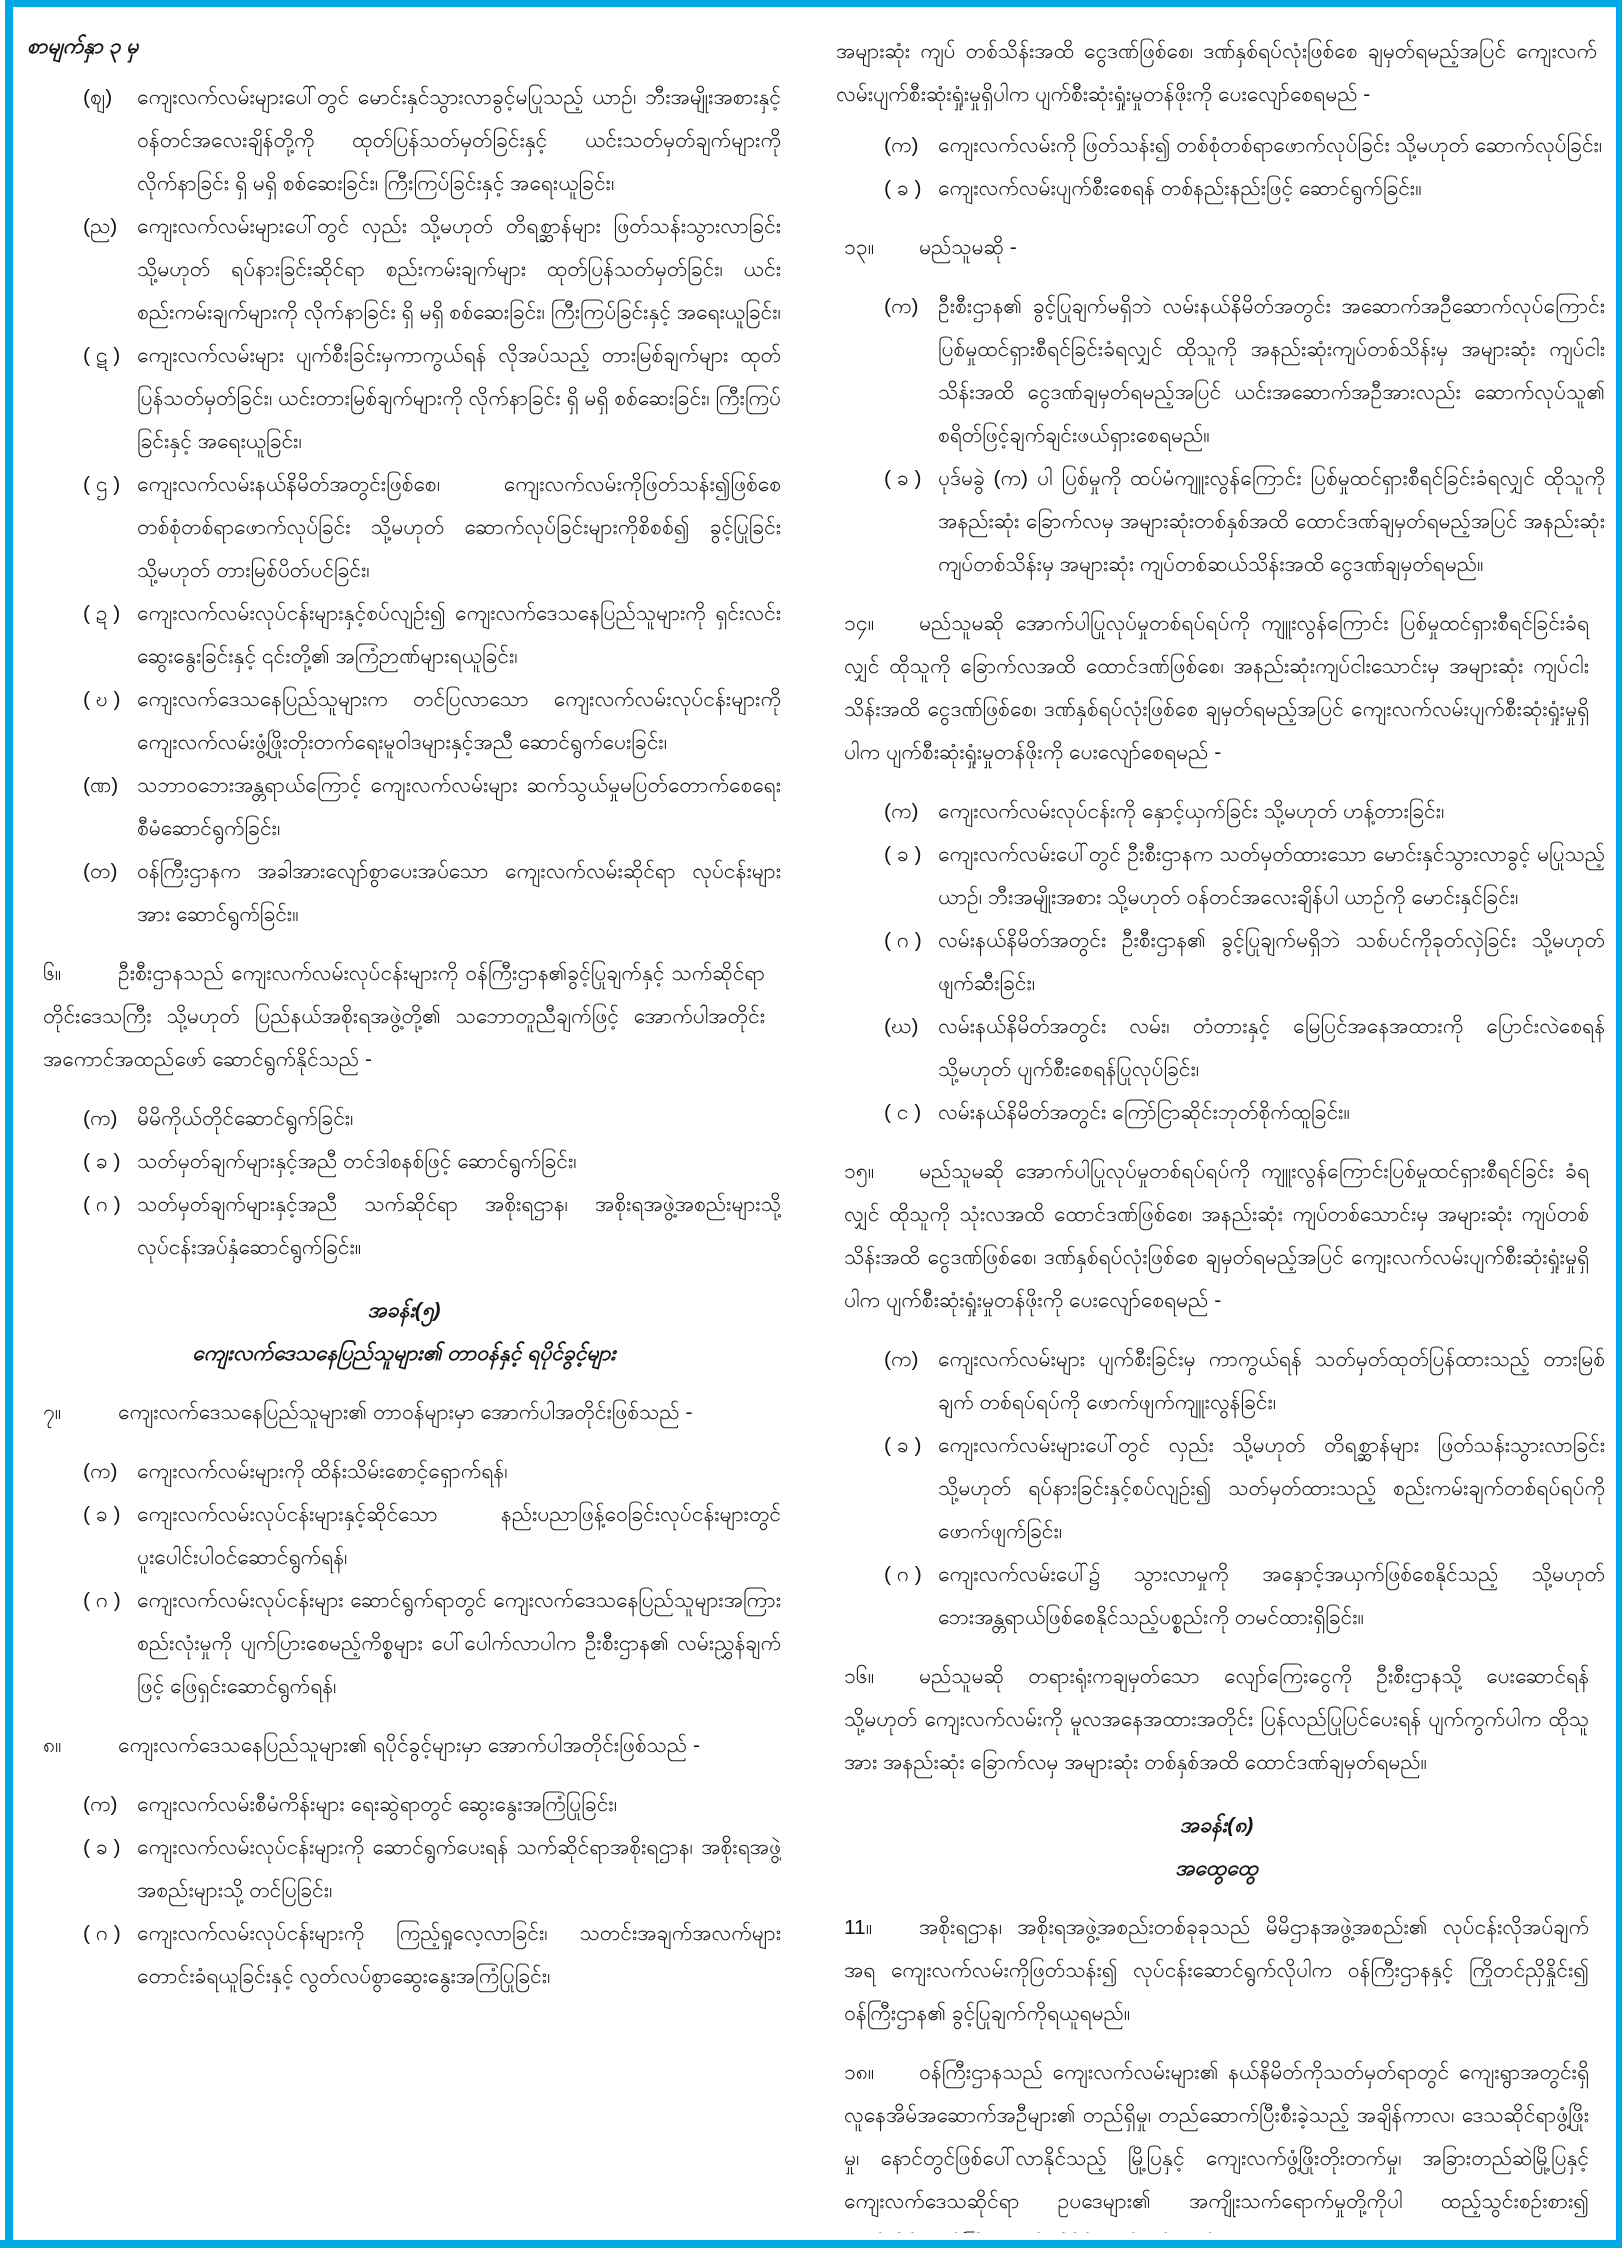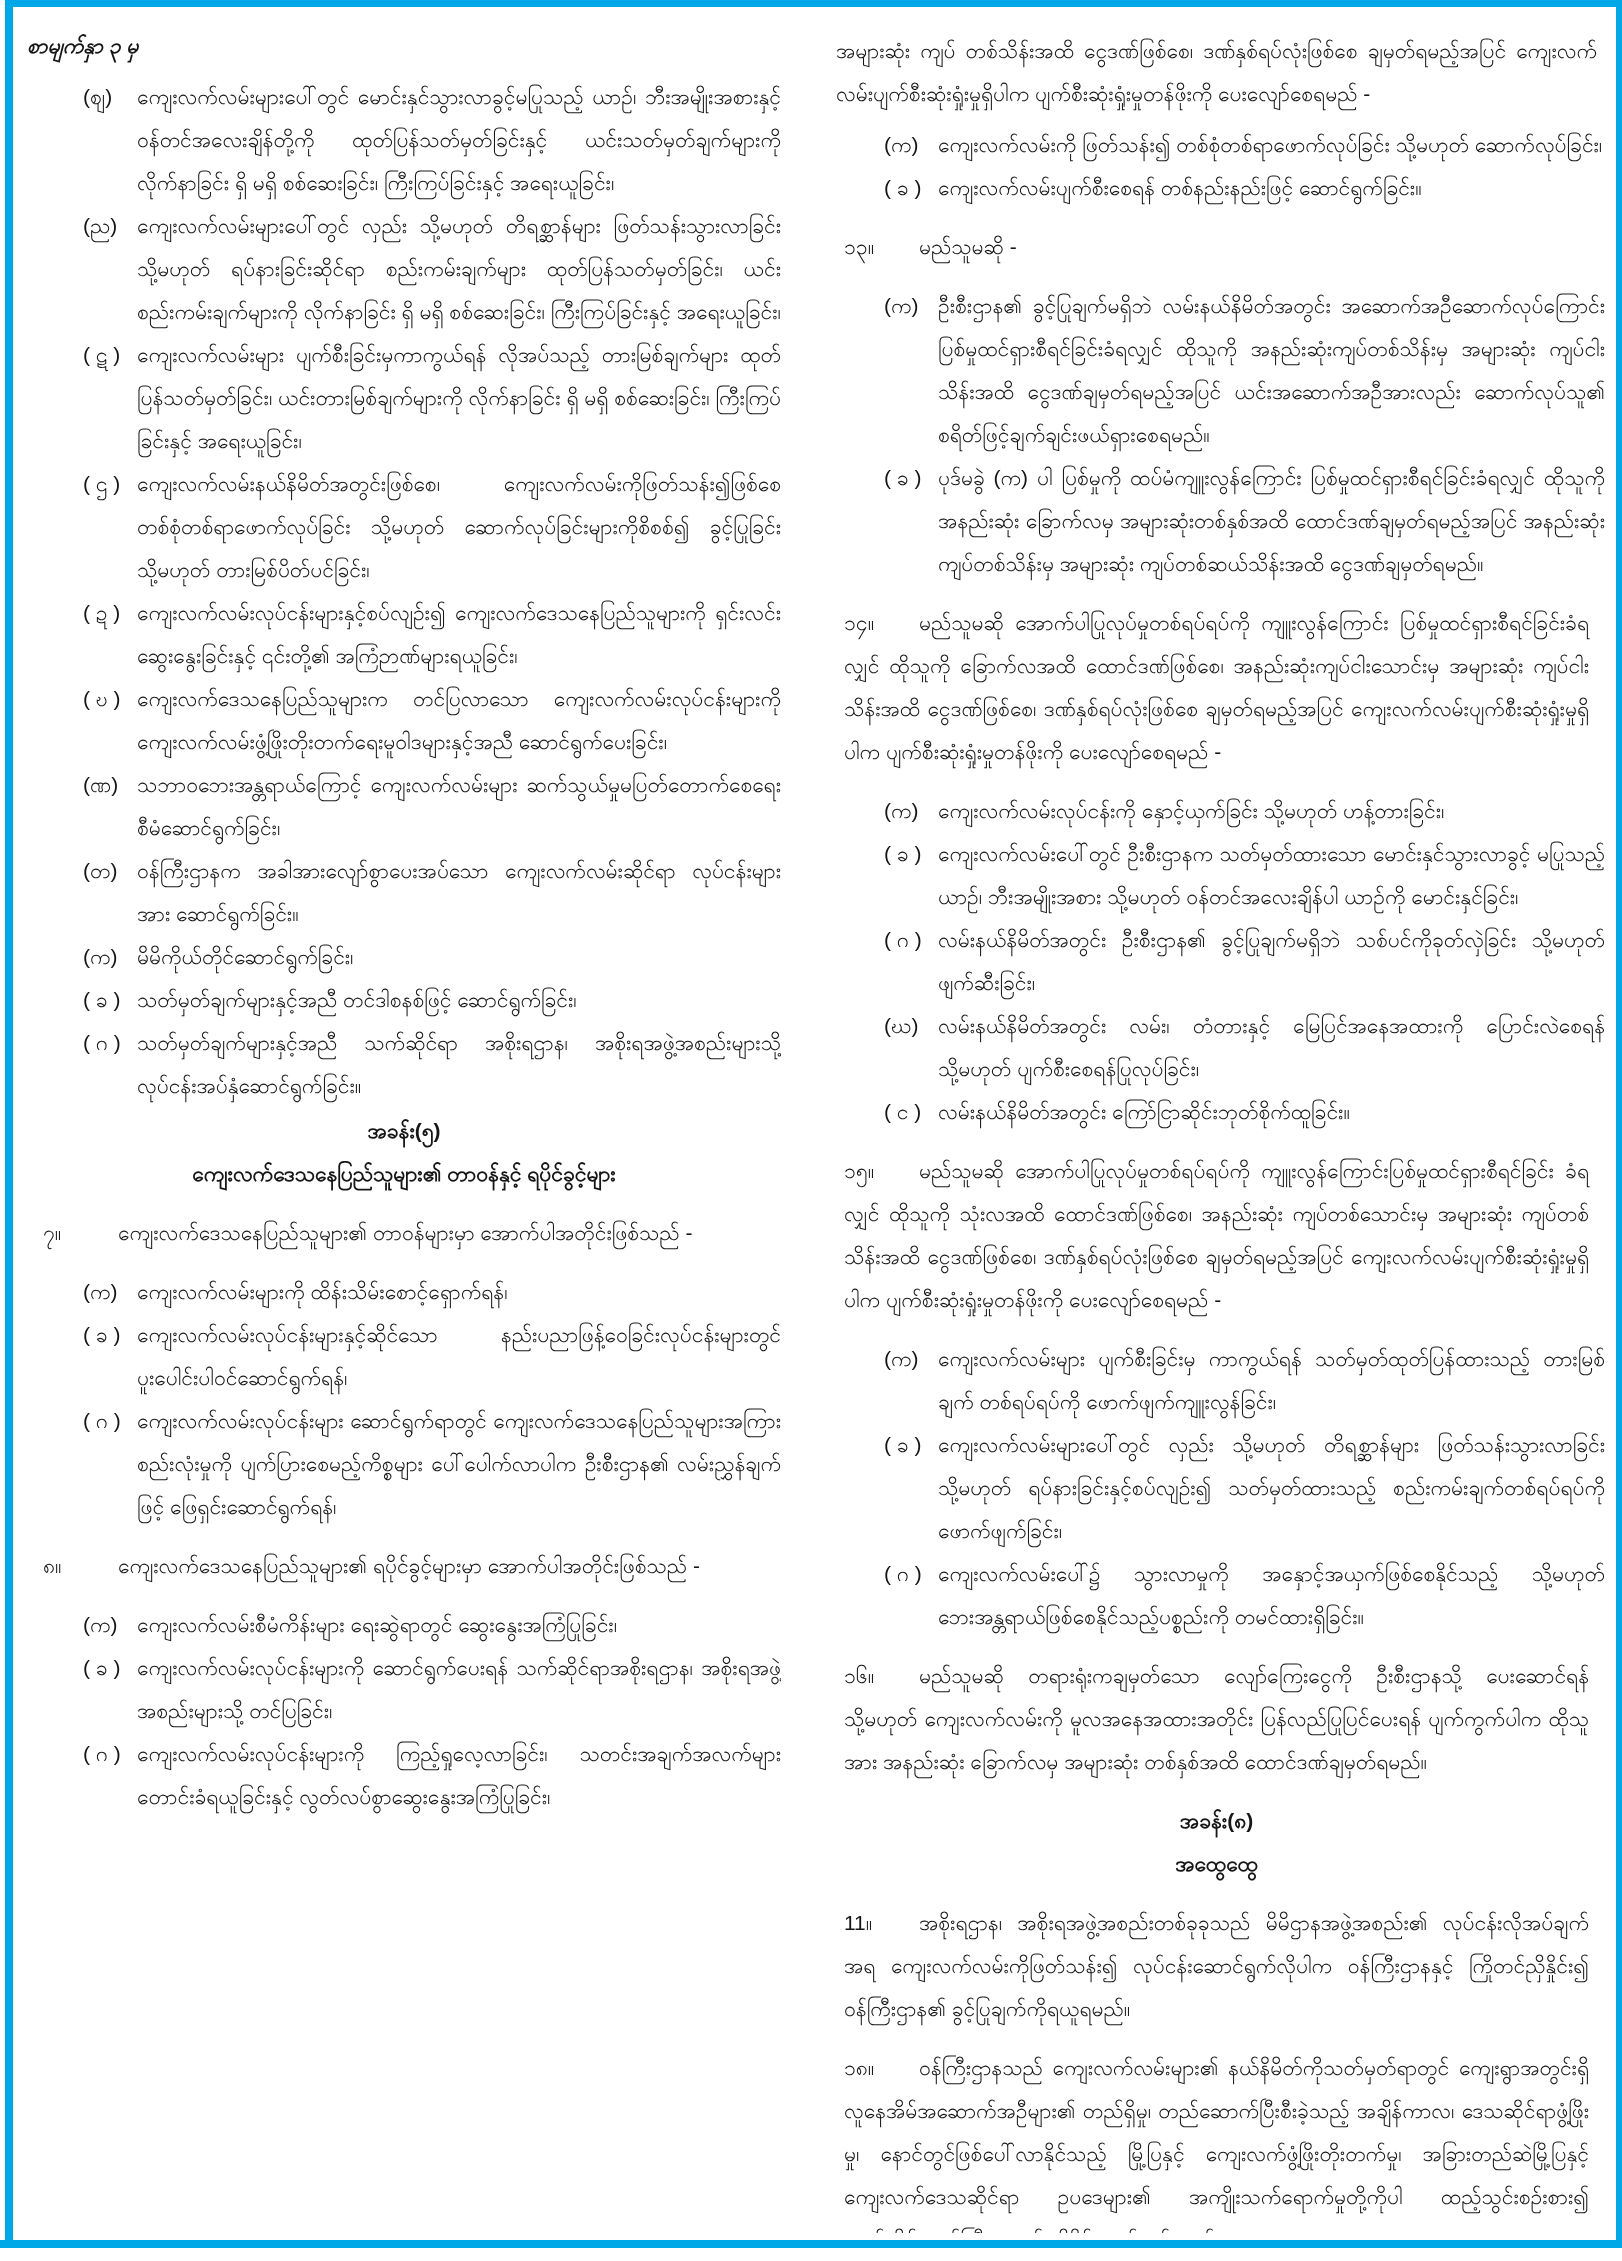--- a/index.html
+++ b/index.html
@@ -25,21 +25,21 @@
   .page-note { font-weight:bold; font-style:italic; text-align:left; margin:3px 0 7.5px 0; }
 
   .para { margin:16px; }
   .para .num { display:inline-block; min-width:75px; }
   .cont { margin:8px; }
 
   .item { display:flex; margin-left:56px; }
   .item .label { flex:0 0 54px; white-space:nowrap; }
   .item .text  { flex:1 1 auto; text-align:justify; }
 
-  .chapter { text-align:center; font-weight:bold; margin:2px 0 3px 0; }
+  .chapter { text-align:center; font-weight:bold; margin:20px 0 3px 0;font-style:italic; }
   .chapter-title { }
   .chapter-subtitle { }
 </style>
 </head>
 <body>
 
 <div class="page">
   <div class="frame"></div>
   <div class="col col-left">
       <div class="page-note">စာမျက်နှာ ၃ မှ</div>
@@ -68,20 +68,21 @@
         <span class="text">ကျေးလက်ဒေသနေပြည်သူများက တင်ပြလာသော ကျေးလက်လမ်းလုပ်ငန်းများကို ကျေးလက်လမ်းဖွံ့ဖြိုးတိုးတက်ရေးမူဝါဒများနှင့်အညီ ဆောင်ရွက်ပေးခြင်း၊</span>
       </div>
       <div class="item">
         <span class="label">(ဏ)</span>
         <span class="text">သဘာဝဘေးအန္တရာယ်ကြောင့် ကျေးလက်လမ်းများ ဆက်သွယ်မှုမပြတ်တောက်စေရေး စီမံဆောင်ရွက်ခြင်း၊</span>
       </div>
       <div class="item">
         <span class="label">(တ)</span>
         <span class="text">ဝန်ကြီးဌာနက အခါအားလျော်စွာပေးအပ်သော ကျေးလက်လမ်းဆိုင်ရာ လုပ်ငန်းများအား ဆောင်ရွက်ခြင်း။</span>
       </div>
+      <div class="para"><span class="num">၆။</span><span class="ptext">ဦးစီးဌာနသည် ကျေးလက်လမ်းလုပ်ငန်းများကို ဝန်ကြီးဌာန၏ခွင့်ပြုချက်နှင့် သက်ဆိုင်ရာ တိုင်းဒေသကြီး သို့မဟုတ် ပြည်နယ်အစိုးရအဖွဲ့တို့၏ သဘောတူညီချက်ဖြင့် အောက်ပါအတိုင်း အကောင်အထည်ဖော် ဆောင်ရွက်နိုင်သည် -</span></div>
       <div class="item">
         <span class="label">(က)</span>
         <span class="text">မိမိကိုယ်တိုင်ဆောင်ရွက်ခြင်း၊</span>
       </div>
       <div class="item">
         <span class="label">( ခ )</span>
         <span class="text">သတ်မှတ်ချက်များနှင့်အညီ တင်ဒါစနစ်ဖြင့် ဆောင်ရွက်ခြင်း၊</span>
       </div>
       <div class="item">
         <span class="label">( ဂ )</span>

